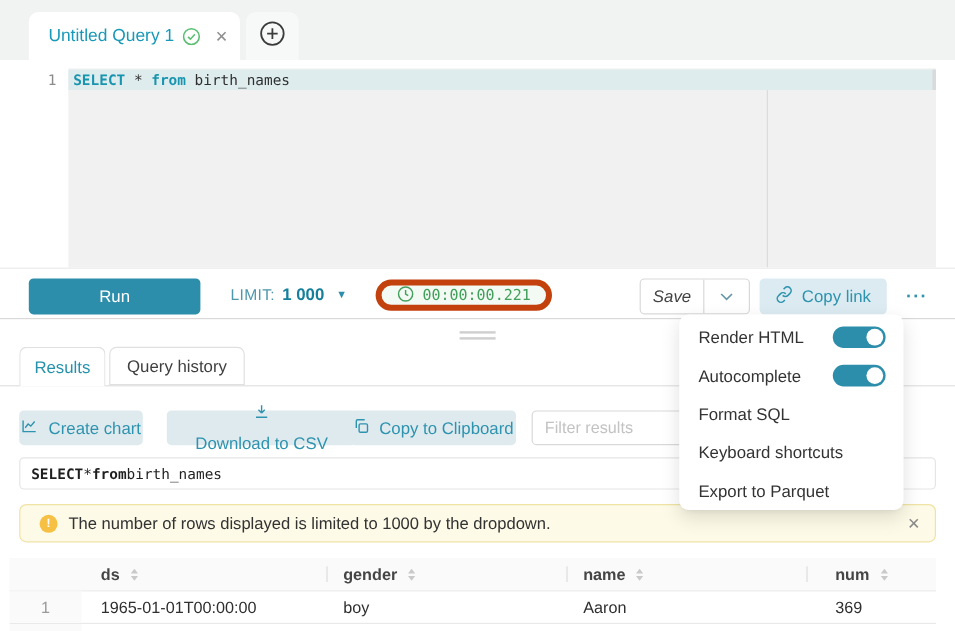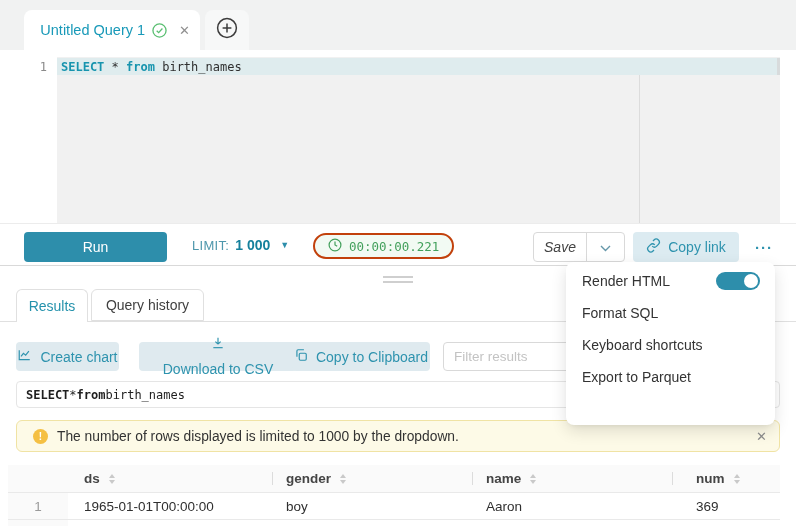--- a/index.html
+++ b/index.html
@@ -34,22 +34,22 @@
 
   
   .toolbar { position:absolute; top:223px; left:0; right:0; height:43px; background:#fff;
     border-top:1px solid #ececec; border-bottom:1px solid #d9d9d9; }
   .run-btn { position:absolute; left:24px; top:8px; width:143px; height:30px; background:#2d8eab;
     color:#fff; font-size:14px; border:none; border-radius:4px; display:flex; align-items:center; justify-content:center; cursor:pointer; }
   .limit { position:absolute; left:192px; top:0; height:42px; display:flex; align-items:center; gap:6px; cursor:pointer; }
   .limit .lab { color:#4e97ac; font-size:13px; letter-spacing:0.3px; }
   .limit .val { color:#15809c; font-size:14px; font-weight:bold; }
   .limit .caret { color:#2d8eab; font-size:9px; margin-left:4px; }
-  .timer { position:absolute; left:313px; top:9px; height:26px; padding:0 13px; display:flex; align-items:center; gap:7px;
-    background:#f2faf3; border:2px solid #c2410c; border-radius:13px; color:#43a05c; font-size:12.5px; }
+  .timer { position:absolute; left:313px; top:9px; height:26px; padding:0 13px; display:flex; align-items:flex-start; gap:7px;
+    background:#f2faf3; border:5px solid #c2410c; border-radius:13px; color:#43a05c; font-size:12.5px; }
   .save-group { position:absolute; left:533px; top:8px; width:92px; height:30px; display:flex;
     border:1px solid #d9d9d9; border-radius:4px; background:#fff; }
   .save-main { flex:1; display:flex; align-items:center; justify-content:center; font-size:14px; color:#434343; cursor:pointer;font-style:italic; }
   .save-caret { width:38px; border-left:1px solid #d9d9d9; display:flex; align-items:center; justify-content:center; cursor:pointer; }
   .copylink-btn { position:absolute; left:633px; top:8px; width:106px; height:30px; background:#dcebf1; border:none;
     border-radius:4px; color:#2e93ae; font-size:14px; display:flex; align-items:center; justify-content:center; gap:7px; cursor:pointer; }
   .more-btn { position:absolute; left:748px; top:8px; width:32px; height:30px; color:#2e93ae; font-size:15px;
     font-weight:bold; letter-spacing:1px; display:flex; align-items:center; justify-content:center; cursor:pointer; }
 
   
@@ -104,21 +104,21 @@
   .tbody-row .col-rownum { color:#9a9a9a; }
   .hsep { position:absolute; left:0; top:7px; bottom:7px; width:1px; background:#dcdcdc; }
   .sort { display:inline-flex; flex-direction:column; gap:2px; margin-left:9px; }
   .sort i { display:block; width:0; height:0; border-left:3.5px solid transparent; border-right:3.5px solid transparent; }
   .sort .up { border-bottom:4px solid #c9c9c9; }
   .sort .down { border-top:4px solid #c9c9c9; }
   .partial-row { height:6px; display:flex; }
   .partial-row .stub { width:60px; background:#fafafa; }
 
   
-  .menu { position:absolute; top:262px; left:566px; width:209px; height:163px; background:#fff; border-radius:8px;
+  .menu { position:absolute; top:262px; left:566px; width:187px; height:163px; background:#fff; border-radius:8px;
     box-shadow:0 6px 16px rgba(0,0,0,0.12), 0 3px 6px -4px rgba(0,0,0,0.12); z-index:10; padding-top:3px; }
   .menu-item { position:relative; height:32px; display:flex; align-items:center; padding:0 15px 0 16px;
     font-size:14px; color:#333; cursor:pointer; }
   .switch { position:absolute; right:15px; width:44px; height:18px; border-radius:9px; background:#2d8eab; cursor:pointer; }
   .switch .knob { position:absolute; right:2px; top:2px; width:14px; height:14px; border-radius:50%; background:#fff; }
 </style>
 </head>
 <body>
 
 <div class="screen">
@@ -291,20 +291,26 @@
   </div>
 
   <div class="menu">
     <div class="menu-item">
       <span>Render HTML</span>
       <span class="switch">
           <span class="knob"></span>
         </span>
     </div>
     <div class="menu-item">
+      <span>Autocomplete</span>
+      <span class="switch">
+          <span class="knob"></span>
+        </span>
+    </div>
+    <div class="menu-item">
       <span>Format SQL</span>
     </div>
     <div class="menu-item">
       <span>Keyboard shortcuts</span>
     </div>
     <div class="menu-item">
       <span>Export to Parquet</span>
     </div>
   </div>
 

